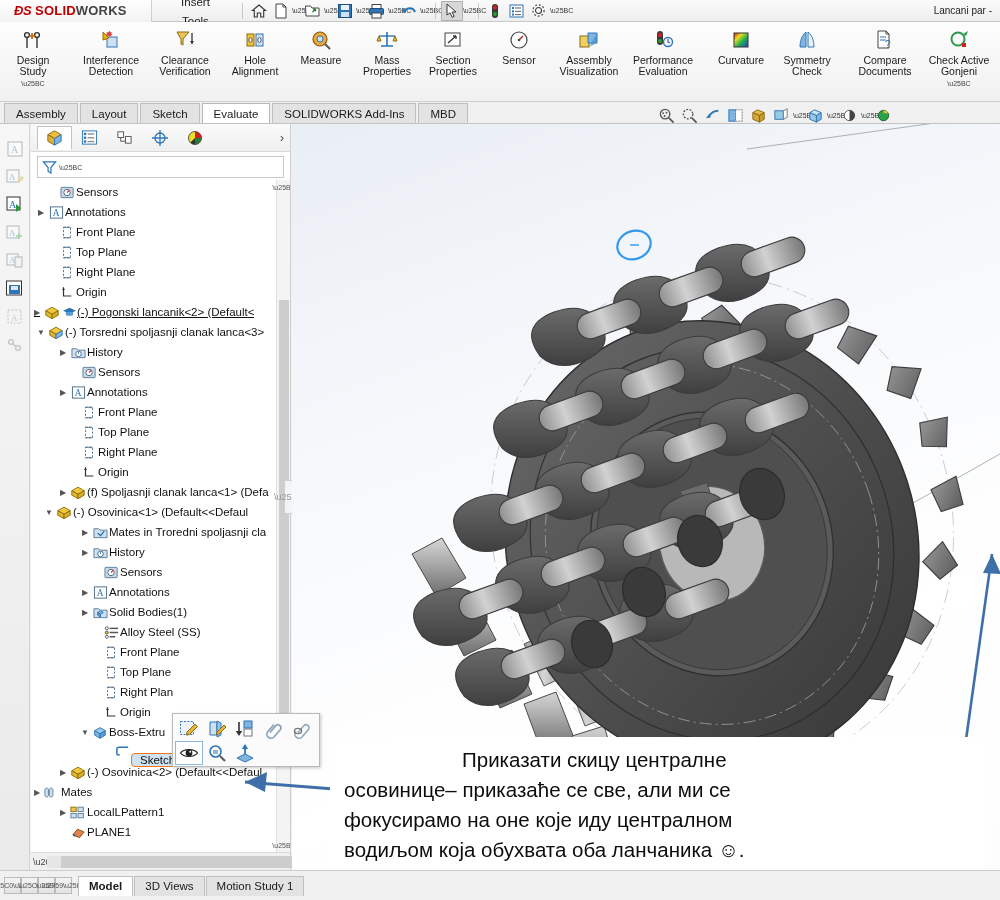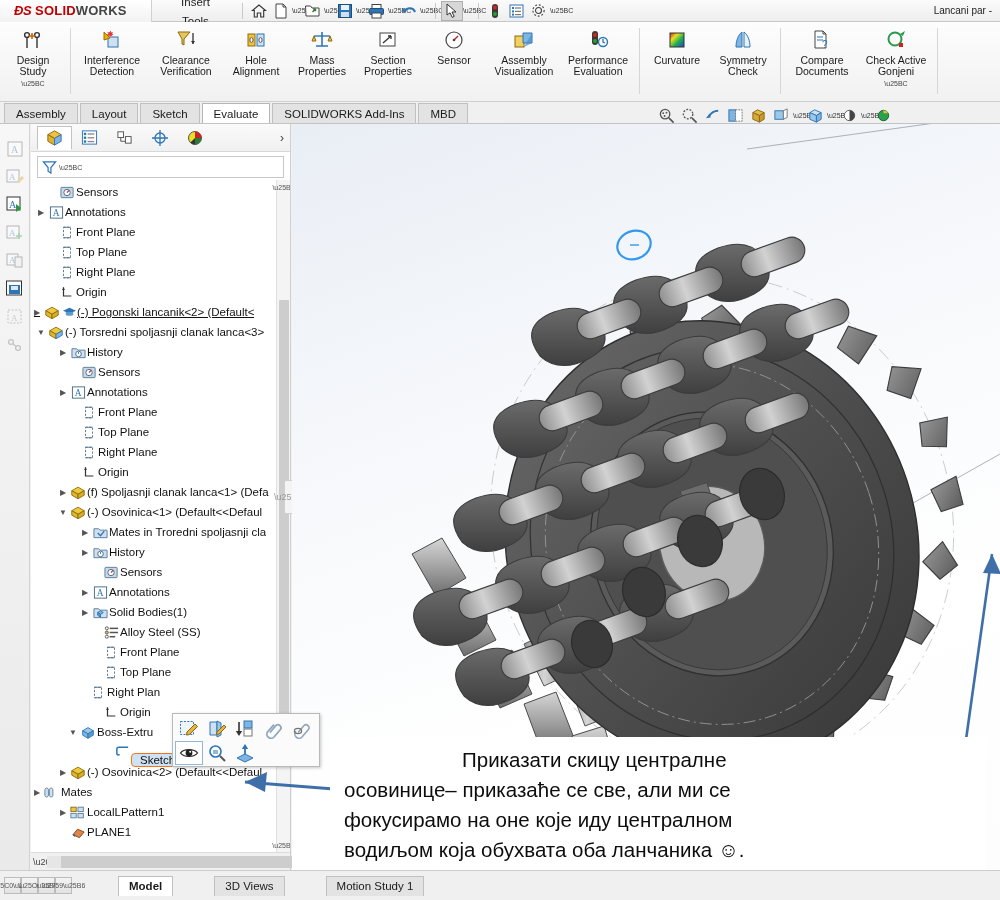--- a/index.html
+++ b/index.html
@@ -179,21 +179,21 @@
     display:flex; align-items:center; padding-left:4px;
   }
   .navbtns { display:flex; gap:0; margin-right:6px; }
   .navbtn {
     width:17px;height:17px;background:linear-gradient(#f4f4f4,#e2e2e2);
     border:1px solid #bcbcbc; display:flex;align-items:center;justify-content:center;
     font-size:7px;color:#555;cursor:default;
   }
   .btab {
     height:20px;padding:0 10px;display:flex;align-items:center;font-size:11.5px;
-    background:#e3e3e3;border:1px solid #c0c0c0;border-bottom:none;margin-right:1px;cursor:default;margin-left:40px;
+    background:#e3e3e3;border:1px solid #c0c0c0;border-bottom:none;margin-right:1px;cursor:default;
   }
   .btab.active { background:#ffffff; font-weight:bold; }
 </style>
 </head>
 <body>
 
 <div id="app">
 
   <div class="titlebar">
     <div class="logo-box">
@@ -346,20 +346,30 @@
               <ellipse cx="7.5" cy="12" rx="1.6" ry="2.4" fill="#fff" stroke="#555"></ellipse>
               <ellipse cx="16.5" cy="12" rx="1.6" ry="2.4" fill="#fff" stroke="#555"></ellipse>
             </svg>
         </span>
         <span class="lb">Hole</span>
         <span class="lb">Alignment</span>
       </div>
       <div class="rbtn">
         <span class="ic">
           <svg width="24" height="24" viewBox="0 0 24 24">
+              <circle cx="11" cy="11" r="7" fill="#e8a83c" stroke="#8a5a10" stroke-width="1.2"></circle>
+              <circle cx="11" cy="11" r="3" fill="#cfe0f0" stroke="#2E75B6"></circle>
+              <path d="M16 16l5 5" stroke="#555" stroke-width="2"></path>
+            </svg>
+        </span>
+        <span class="lb">Measure</span>
+      </div>
+      <div class="rbtn">
+        <span class="ic">
+          <svg width="24" height="24" viewBox="0 0 24 24">
               <path d="M12 4v14M6 18h12" stroke="#2E75B6" stroke-width="1.6"></path>
               <path d="M4 8h16" stroke="#2E75B6" stroke-width="1.4"></path>
               <path d="M4 8l-2 5h4zM20 8l-2 5h4z" fill="#f0c33c" stroke="#8a6a10"></path>
             </svg>
         </span>
         <span class="lb">Mass</span>
         <span class="lb">Properties</span>
       </div>
       <div class="rbtn">
         <span class="ic">
@@ -818,21 +828,21 @@
             <span class="twist closed"></span>
             <span class="ticon">
               <svg width="16" height="15" viewBox="0 0 18 16">
                 <path d="M2 6l7-4 7 4-7 4z" fill="#f0c83c" stroke="#8a6a10"></path>
                 <path d="M2 6v5l7 4V10z" fill="#e0b82c" stroke="#8a6a10"></path>
                 <path d="M9 10v5l7-4V6z" fill="#d8ae24" stroke="#8a6a10"></path>
               </svg>
             </span>
             <span class="tlabel">(f) Spoljasnji clanak lanca&lt;1&gt;  (Defa</span>
           </div>
-          <div class="trow" style="padding-left: 26px;">
+          <div class="trow" style="padding-left: 12px;">
             <span class="twist open"></span>
             <span class="ticon">
               <svg width="16" height="15" viewBox="0 0 18 16">
                 <path d="M2 6l7-4 7 4-7 4z" fill="#f0c83c" stroke="#8a6a10"></path>
                 <path d="M2 6v5l7 4V10z" fill="#e0b82c" stroke="#8a6a10"></path>
                 <path d="M9 10v5l7-4V6z" fill="#d8ae24" stroke="#8a6a10"></path>
               </svg>
             </span>
             <span class="tlabel">(-) Osovinica&lt;1&gt;  (Default&lt;&lt;Defaul</span>
           </div>
@@ -916,41 +926,41 @@
           <div class="trow" style="padding-left: 59px;">
             <span class="twist "></span>
             <span class="ticon">
               <svg width="14" height="15" viewBox="0 0 16 16">
                 <path d="M4 2h8v12H4z" fill="none" stroke="#4a6a85" stroke-dasharray="2.5 1.8"></path>
                 <path d="M4 2h8M4 14h8" stroke="#4a6a85"></path>
               </svg>
             </span>
             <span class="tlabel">Top Plane</span>
           </div>
-          <div class="trow" style="padding-left: 46px;">
+          <div class="trow" style="padding-left: 59px;">
             <span class="twist "></span>
             <span class="ticon">
               <svg width="14" height="15" viewBox="0 0 16 16">
                 <path d="M4 2h8v12H4z" fill="none" stroke="#4a6a85" stroke-dasharray="2.5 1.8"></path>
                 <path d="M4 2h8M4 14h8" stroke="#4a6a85"></path>
               </svg>
             </span>
             <span class="tlabel">Right Plan</span>
           </div>
           <div class="trow" style="padding-left: 59px;">
             <span class="twist "></span>
             <span class="ticon">
               <svg width="14" height="15" viewBox="0 0 16 16">
                 <path d="M4 2v10h9" stroke="#333" stroke-width="1.4" fill="none"></path>
                 <path d="M4 2l-1.6 3h3.2z" fill="#333"></path>
               </svg>
             </span>
             <span class="tlabel">Origin</span>
           </div>
-          <div class="trow" style="padding-left: 36px;">
+          <div class="trow" style="padding-left: 48px;">
             <span class="twist open"></span>
             <span class="ticon">
               <svg width="16" height="15" viewBox="0 0 18 16">
                 <path d="M3 6l6-3.5 6 3.5-6 3.5z" fill="#9cc8e8" stroke="#2E75B6"></path>
                 <path d="M3 6v5l6 3.5V9.5z" fill="#7fb5e0" stroke="#2E75B6"></path>
                 <path d="M9 9.5v5l6-3.5V6z" fill="#5a9bd0" stroke="#2E75B6"></path>
               </svg>
             </span>
             <span class="tlabel">Boss-Extru</span>
           </div>

